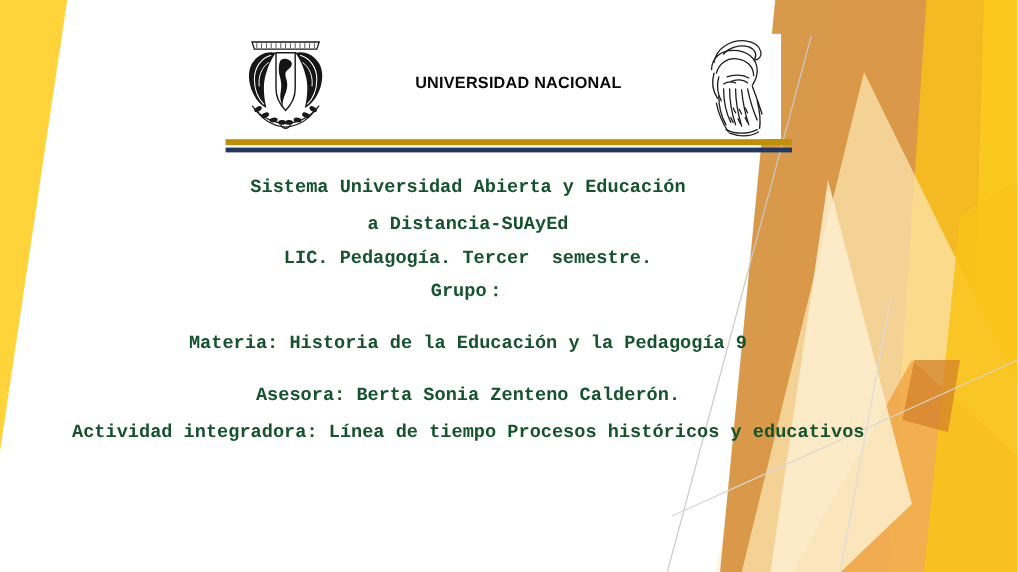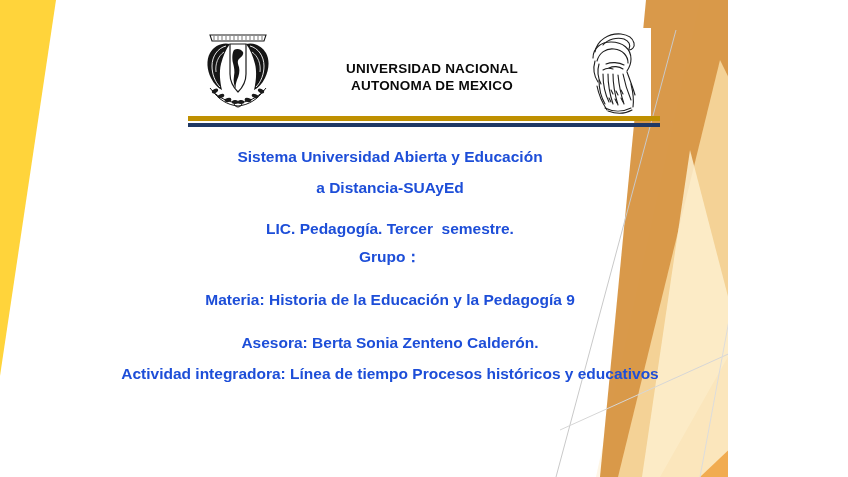--- a/index.html
+++ b/index.html
@@ -2,21 +2,21 @@
 <html><head>
 <meta charset="utf-8">
 <style>
   html, body {
     margin: 0;
     padding: 0;
     background: #ffffff;
   }
   #slide {
     position: relative;
-    width: 728px;
+    width: 848px;
     height: 477px;
     background: #ffffff;
     overflow: hidden;
     font-family: "Liberation Sans", sans-serif;
   }
 
   
   .deco {
     position: absolute;
     top: 0;
@@ -77,31 +77,32 @@
     background: #1f3864;
   }
 
   
   .body-text {
     position: absolute;
     left: 60px;
     top: 140px;
     width: 660px;
     text-align: center;
-    color: #1d4ed8;
+    color: #14532d;
+    font-family: Liberation Mono, monospace;
   }
   .line {
     font-weight: bold;
     font-size: 15.5px;
     line-height: 19px;
     white-space: pre;
   }
   .l1 { margin-top: 7px; }
   .l2 { margin-top: 12px; }
-  .l3 { margin-top: 22px; }
+  .l3 { margin-top: 9px; }
   .l4 { margin-top: 24px; }
   .l5 { margin-top: 9px; }
   .l6 { margin-top: 24px; }
   .l7 { margin-top: 24px; }
   .l8 { margin-top: 12px; }
 </style>
 </head>
 <body>
 
 <div id="slide">
@@ -186,21 +187,20 @@
         <ellipse cx="65" cy="65" rx="3.4" ry="2" transform="rotate(32 65 65)"></ellipse>
         <ellipse cx="59" cy="70" rx="3.4" ry="2" transform="rotate(22 59 70)"></ellipse>
         <ellipse cx="52" cy="74" rx="3.4" ry="2" transform="rotate(12 52 74)"></ellipse>
         <ellipse cx="45" cy="76" rx="3.2" ry="2" transform="rotate(4 45 76)"></ellipse>
       </g>
       <path d="M38 78 C40 82 44 82 46 78" fill="none" stroke="#1a1a1a" stroke-width="1"></path>
     </svg>
 
     <div class="uni-title">
       <div>UNIVERSIDAD NACIONAL</div>
-      <div>AUTONOMA DE MEXICO</div>
     </div>
 
     <svg class="logo-suayed" viewBox="0 0 78 88">
       <rect x="0" y="0" width="78" height="88" fill="#ffffff"></rect>
       <g fill="none" stroke="#1e1e1e" stroke-width="1.1" stroke-linecap="round">
 
         <path d="M22 24 C24 12 36 5 48 6 C56 7 60 11 61 15 C62 19 59 22 56 22"></path>
         <path d="M30 17 C35 11 44 9 51 11 C56 13 58 17 56 21"></path>
 
         <path d="M20 30 C20 20 28 14 38 14 C50 14 58 21 58 31 C58 36 56 40 54 43"></path>

